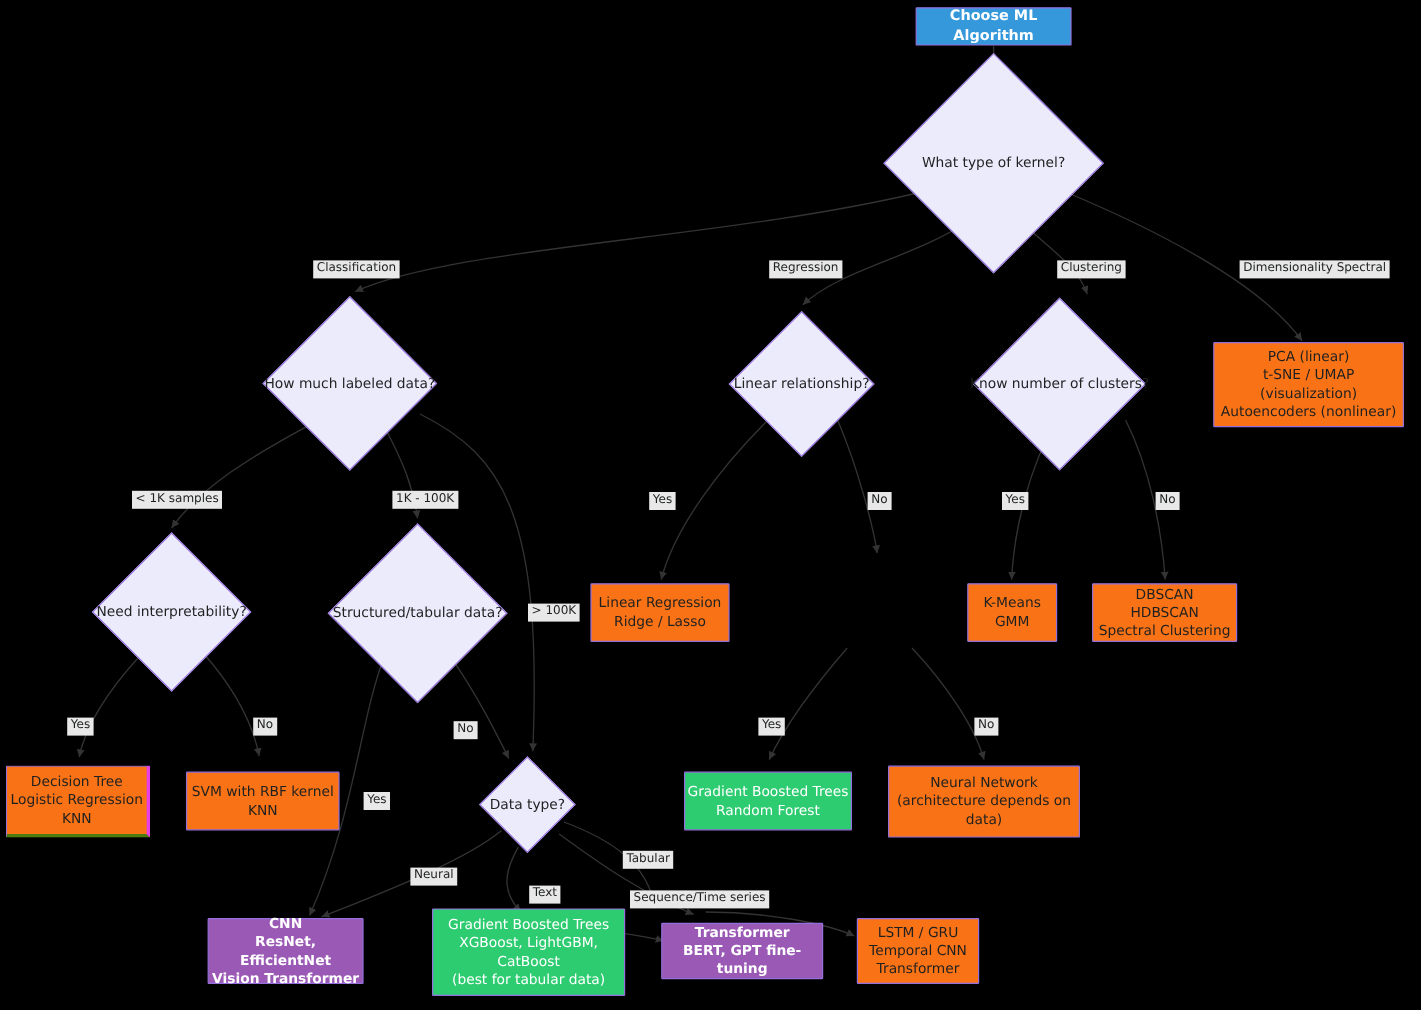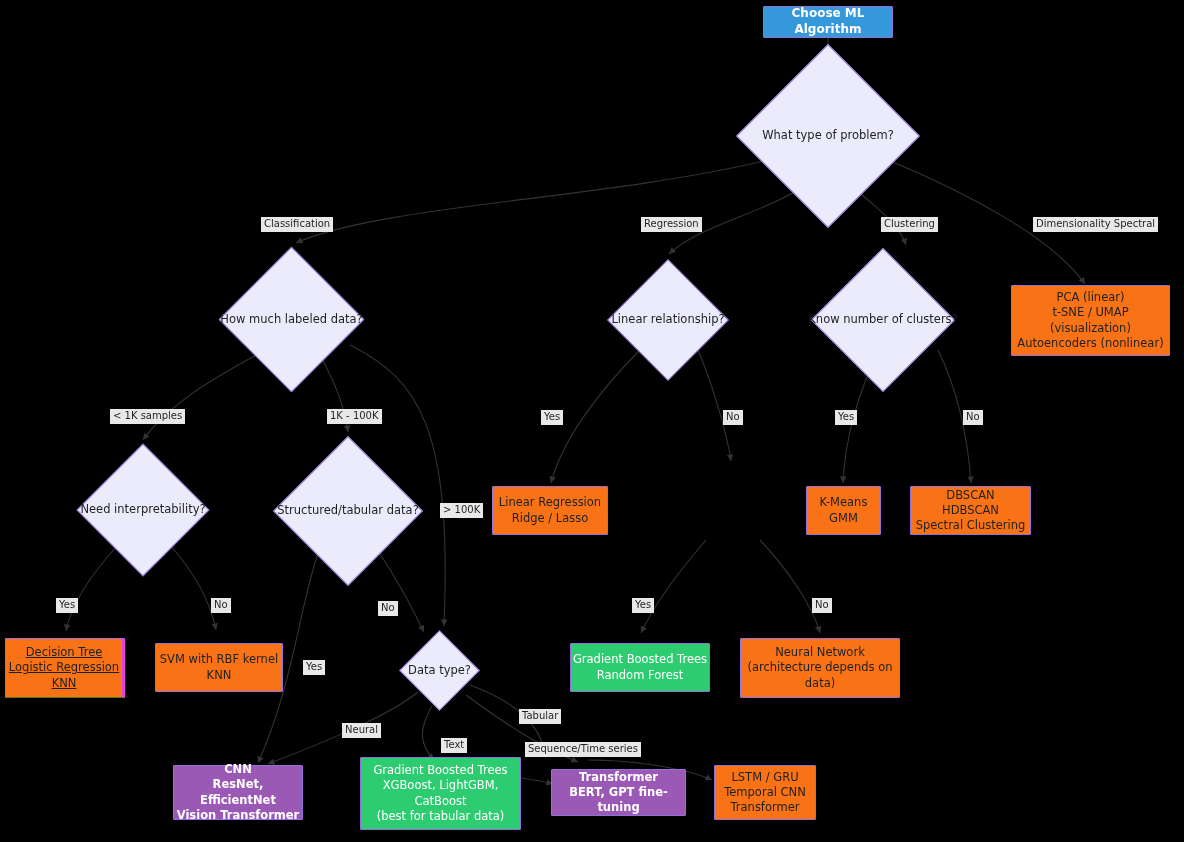--- a/index.html
+++ b/index.html
@@ -26,21 +26,21 @@
   }
   .rect.green{
     background:#2ecc71;border:1px solid #9370DB;
     color:#ffffff;font-weight:normal;font-size:11.5px;
   }
   .rect.purple{
     background:#9b59b6;border:1px solid #9370DB;
     color:#ffffff;font-weight:bold;font-size:11.5px;
   }
   .rect.hl{
-    border-right:3px solid #e83ee8;border-bottom:1px solid #4d7c0f;text-decoration:underline;
+    border-right:3px solid #e83ee8;border-bottom:3px solid #4d7c0f;
   }
   
   .diamond{background:transparent;border:none;}
   .diamond .dshape{
     position:absolute;left:0;top:0;width:100%;height:100%;
     background:#ECEBFC;border:1px solid #9370DB;
     transform:rotate(45deg);box-sizing:border-box;
   }
   .diamond .dlabel{
     position:relative;z-index:2;font-size:11.5px;color:#1f2020;
@@ -116,21 +116,21 @@
       <path d="M588,760 C640,760 690,770 712,780"></path>
     </g>
   </svg>
 
   <div class="node rect start" style="left:763px;top:6px;width:130px;height:32px;">
     <span>Choose ML Algorithm</span>
   </div>
 
   <div class="node diamond" style="left:763px;top:71px;width:130px;height:130px;">
     <span class="dshape"></span>
-    <span class="dlabel">What type of problem?</span>
+    <span class="dlabel">What type of kernel?</span>
   </div>
 
   <div class="node diamond" style="left:240px;top:268px;width:103px;height:103px;">
     <span class="dshape"></span>
     <span class="dlabel">How much labeled data?</span>
   </div>
 
   <div class="node diamond" style="left:625px;top:277px;width:86px;height:86px;">
     <span class="dshape"></span>
     <span class="dlabel">Linear relationship?</span>

